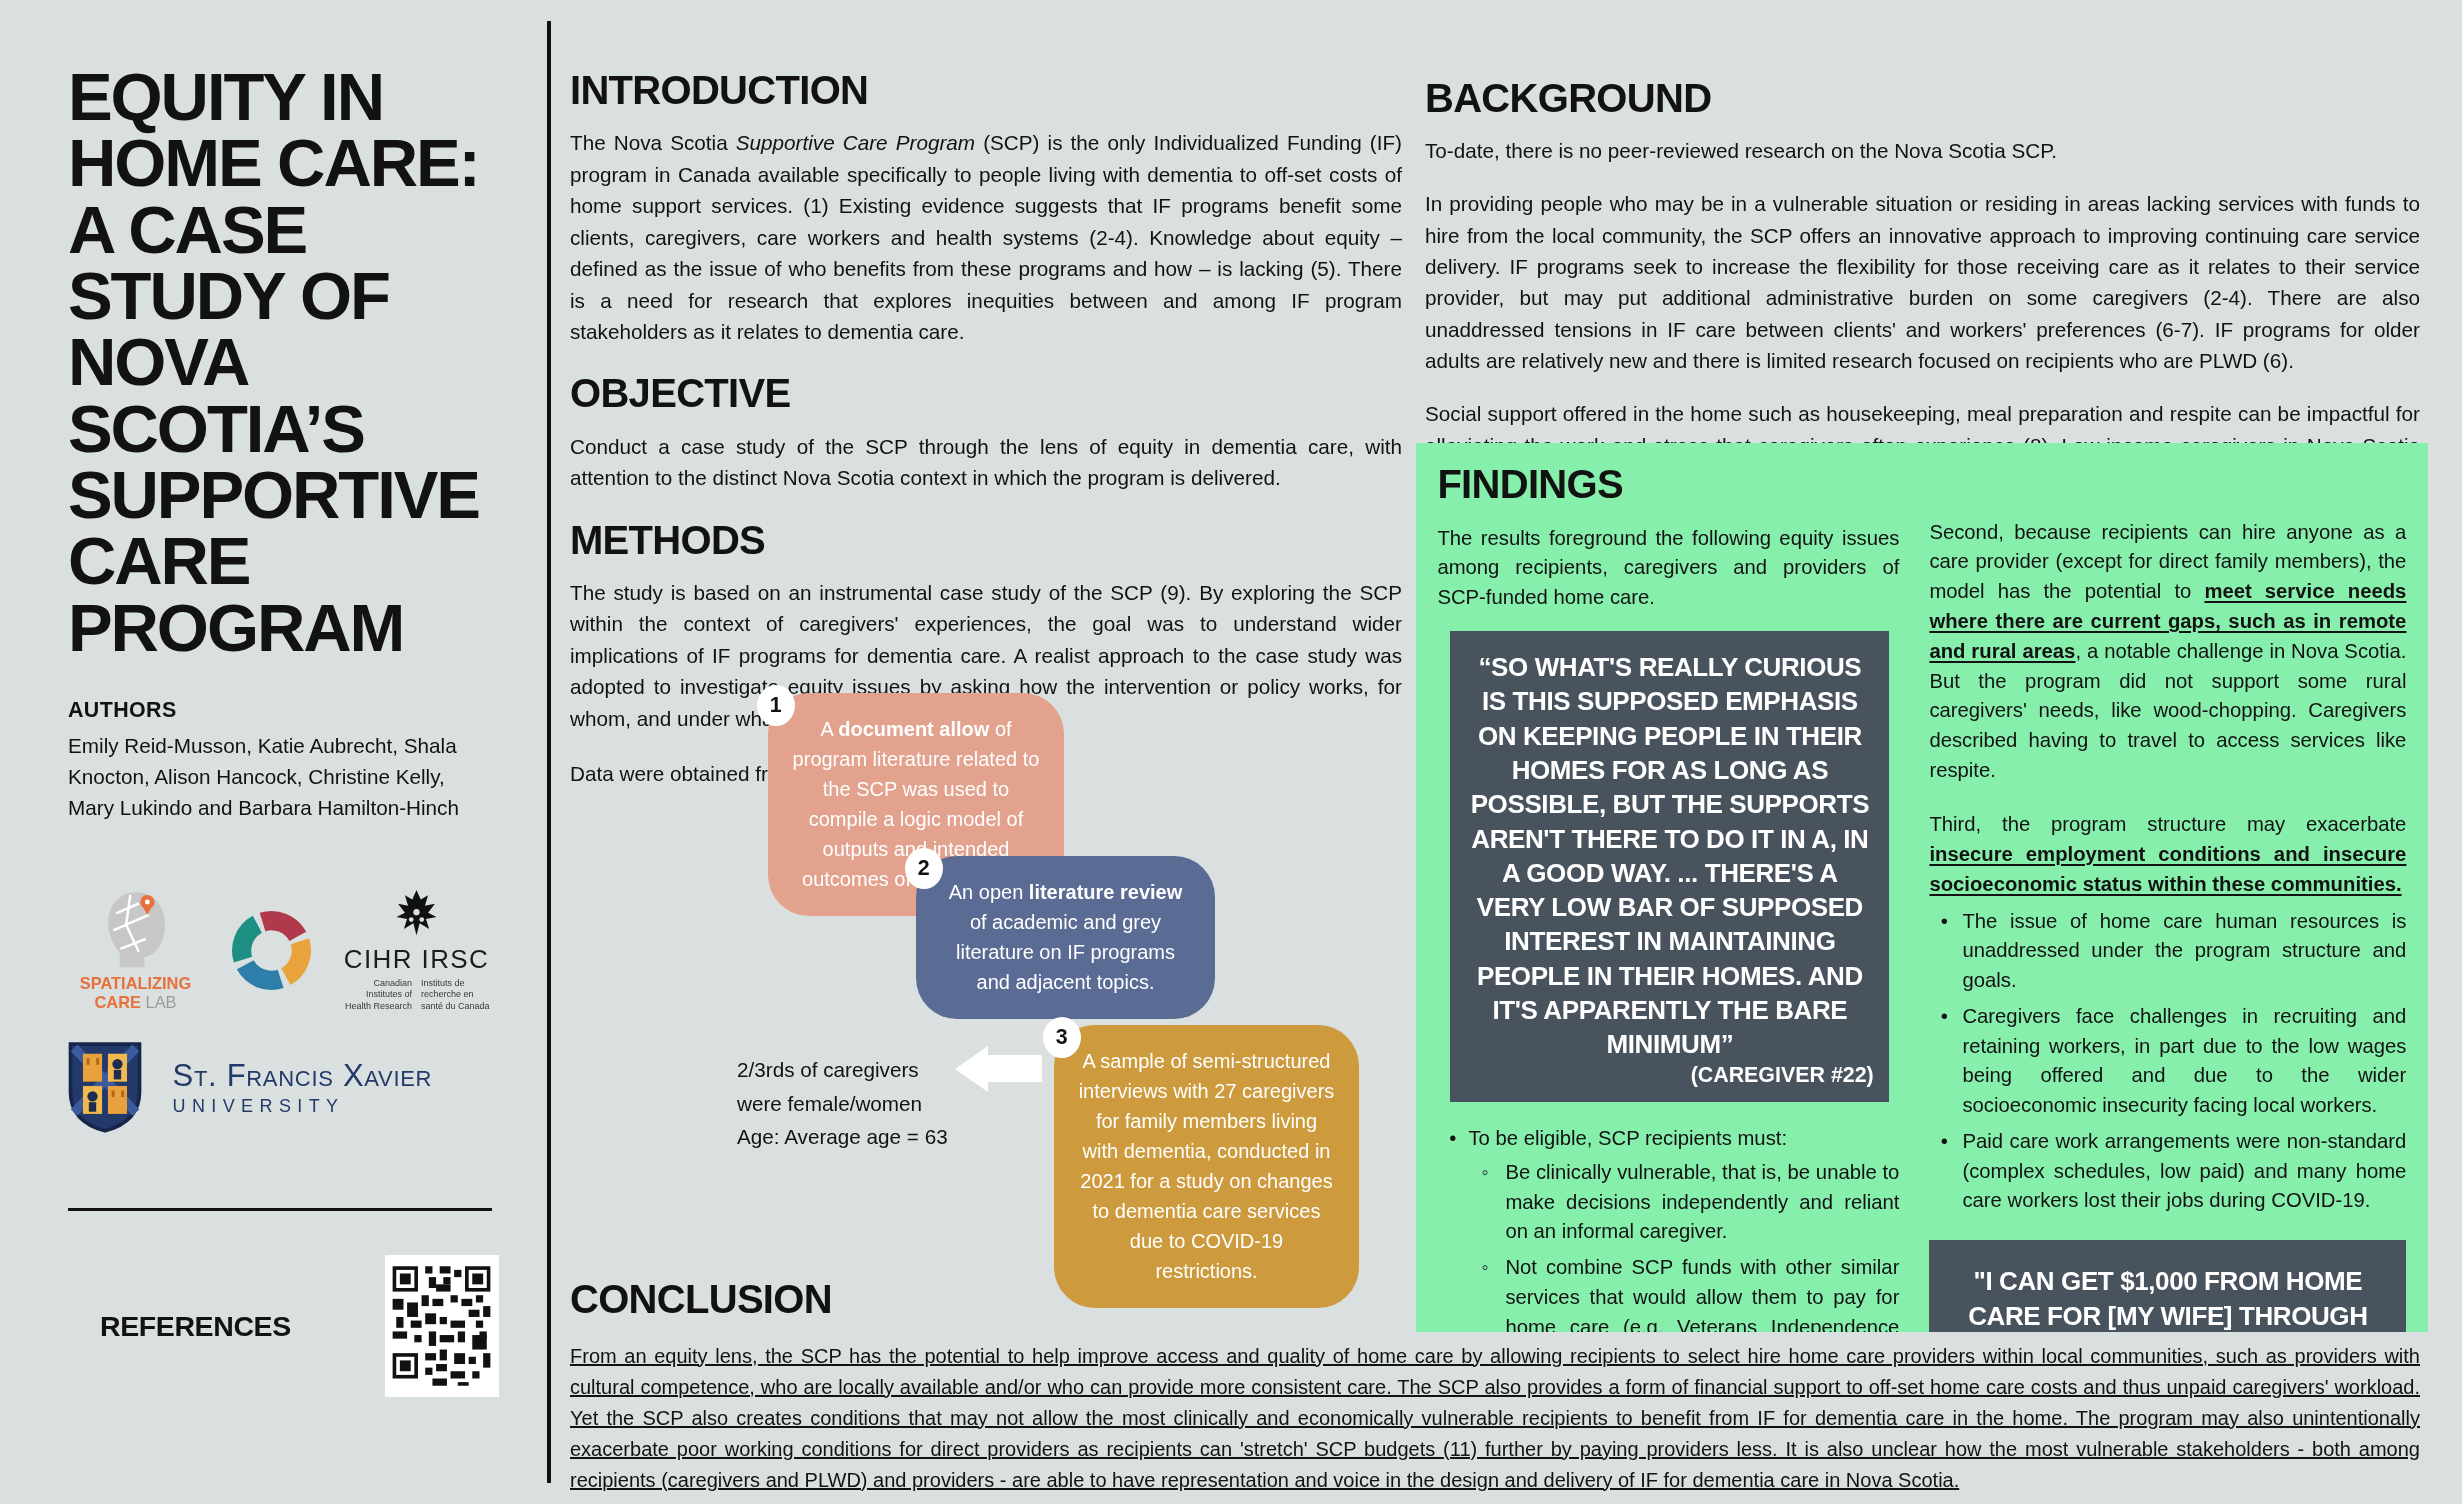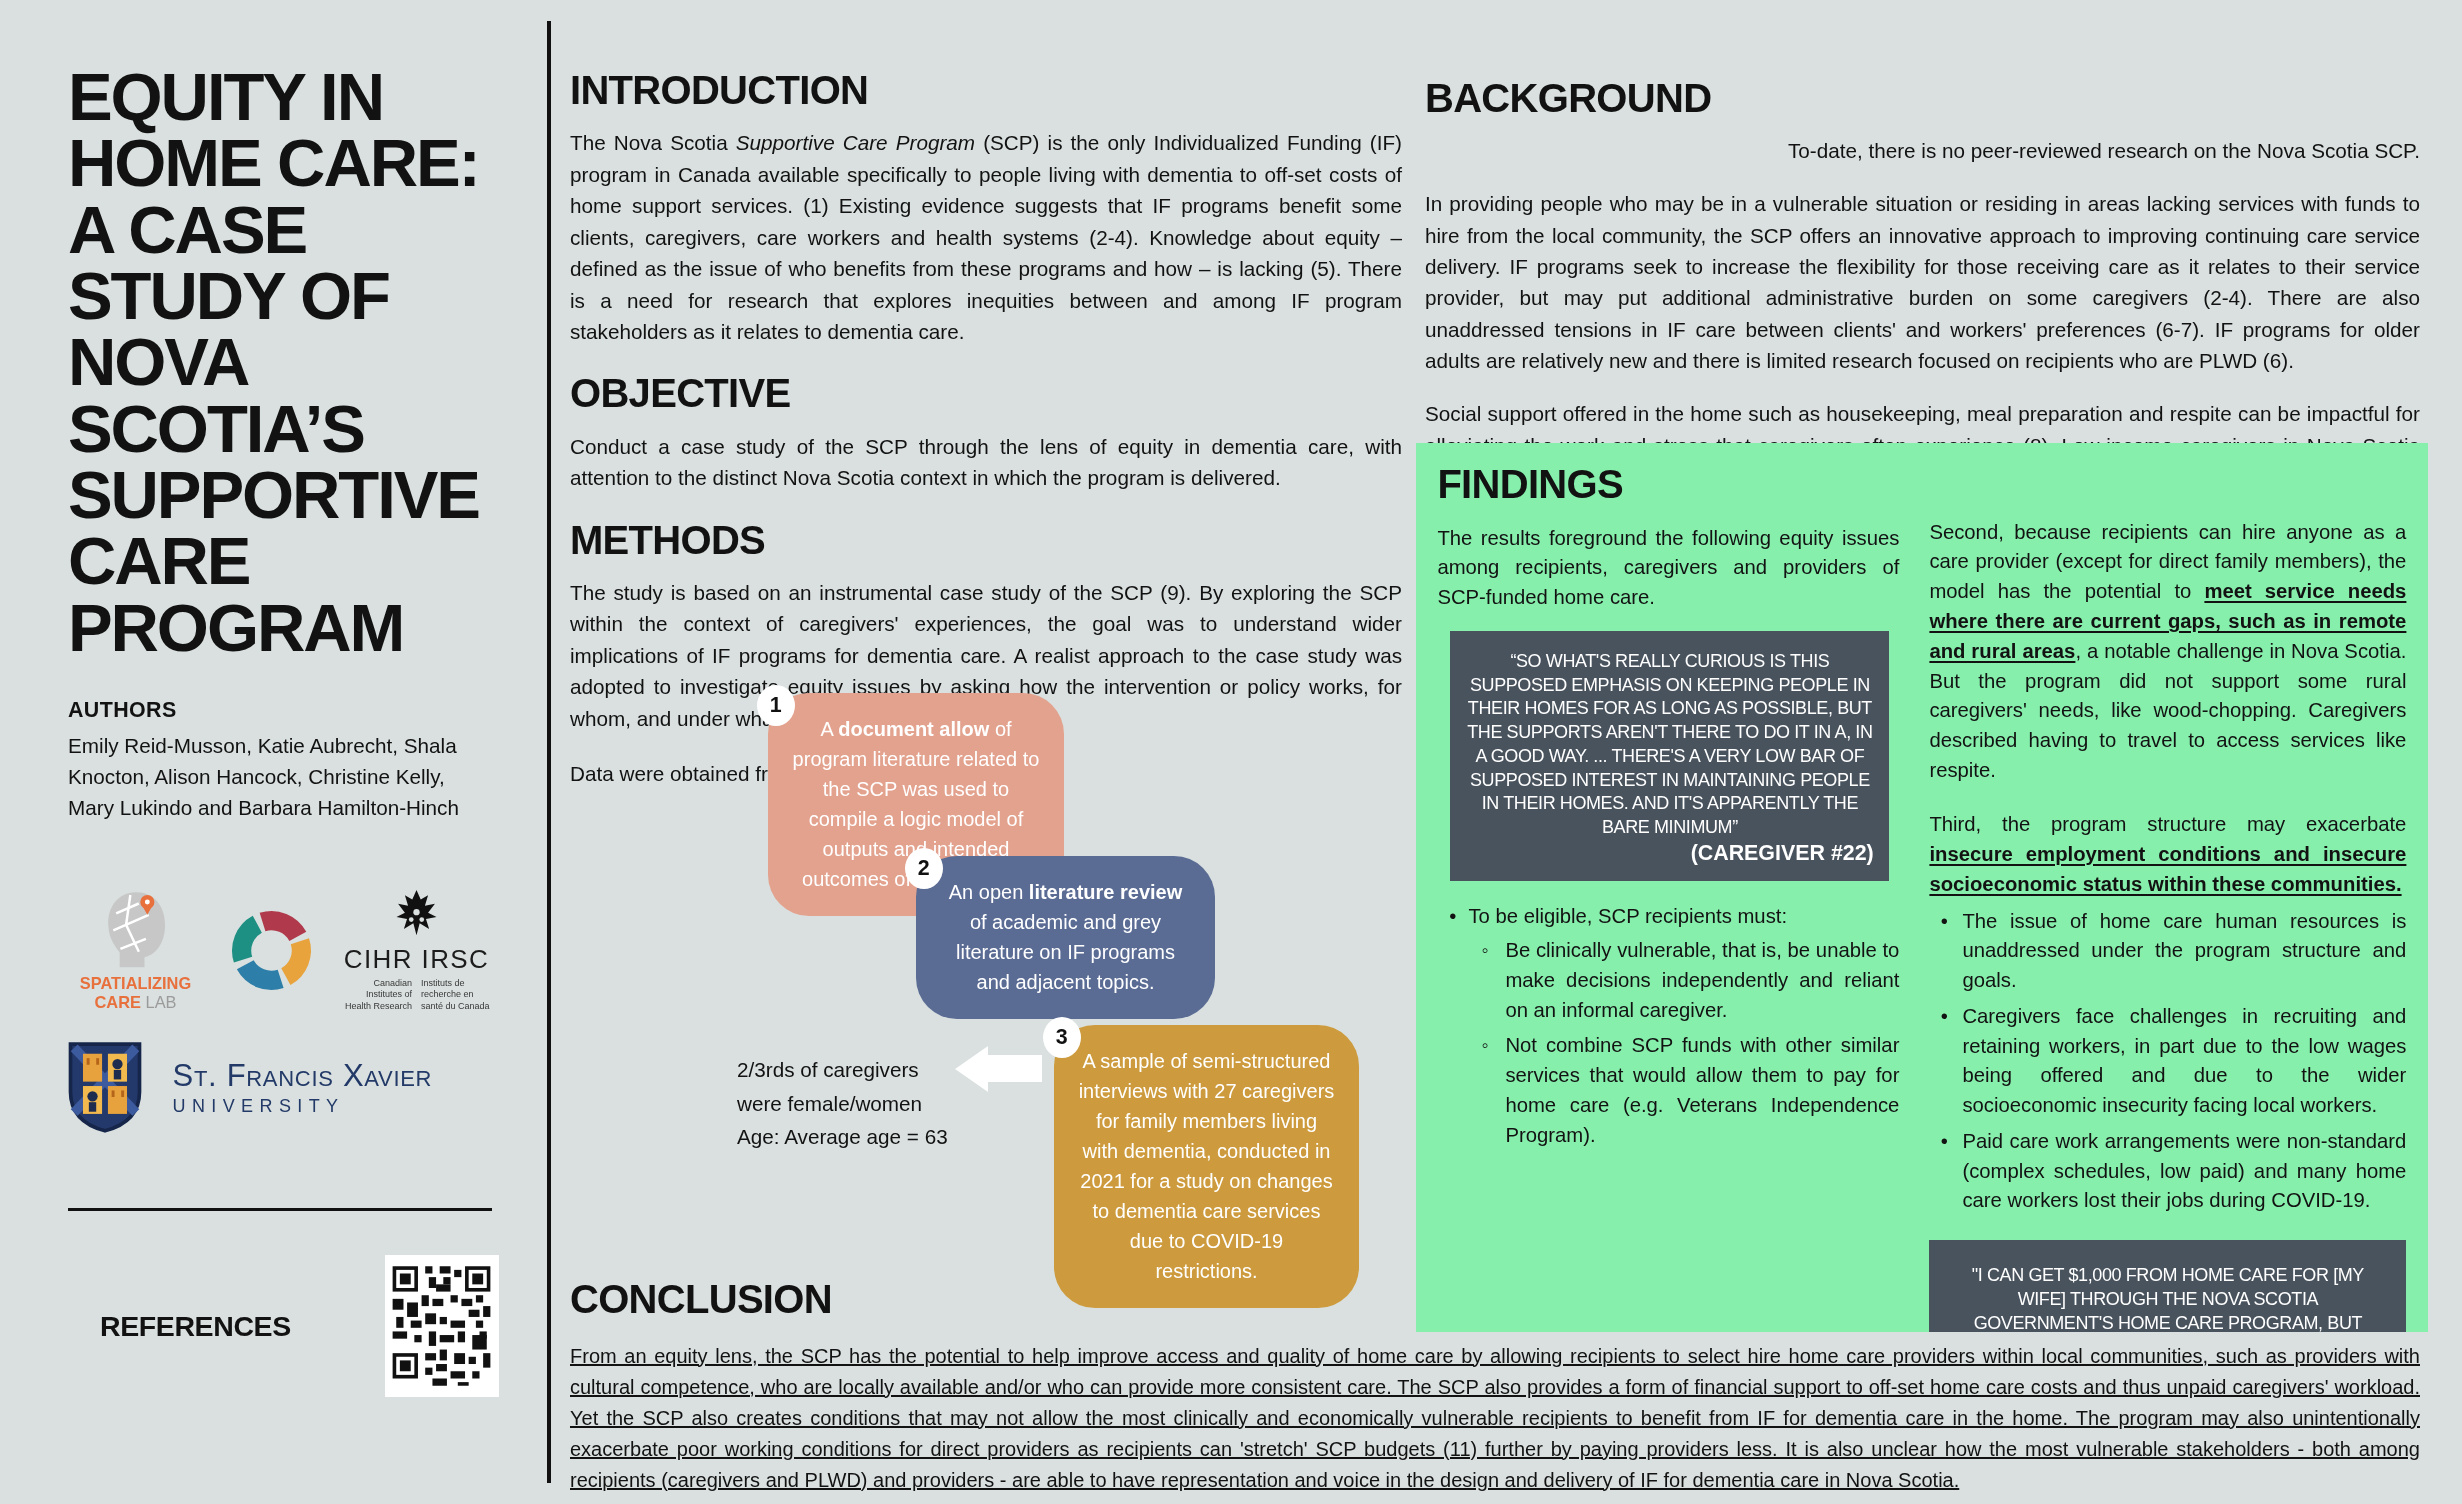--- a/index.html
+++ b/index.html
@@ -77,21 +77,21 @@
   .findings-panel { position:absolute; left:1416px; top:443px; width:1012px; height:889px;
                     background:#86efac; padding:18.5px 21.4px 13px 21.4px; overflow:hidden; }
   .fp-grid { display:flex; gap:30px; }
   .fp-left { width:462px; }
   .fp-right { width:477px; padding-top:56px; }
   .fp-left .h1 { margin-bottom:17px; }
   .fp-txt { font-size:20.3px; line-height:1.47; text-align:justify; }
   .fp-txt + .fp-txt { margin-top:24px; }
 
   .quote-card { background:#49535e; color:#fff; padding:18.5px 15.7px 14.2px 15.7px; margin:18.5px 10px 21.4px 13px; }
-  .quote-card .q { font-weight:400; font-size:18px; line-height:1.32; text-align:center;
+  .quote-card .q { font-weight:700; font-size:26px; line-height:1.32; text-align:center;
                    text-transform:uppercase; letter-spacing:-0.4px; }
   .quote-card .attr { font-weight:700; font-size:21.4px; text-align:right; margin-top:1.4px; }
   .quote-2 { margin:24px 0 0 0; padding:24px 20px 17px 20px; }
 
   .li-lead { display:flex; margin-top:8.5px; font-size:20.3px; line-height:1.47; }
   .li-lead .mk { width:31px; text-align:center; flex:0 0 31px; }
   ul.l2 { list-style:none; margin-top:4.3px; }
   ul.l2 li { position:relative; padding-left:68px; font-size:20.3px; line-height:1.47;
              text-align:justify; margin-bottom:5.7px; }
   ul.l2 li::before { content:"◦"; position:absolute; left:44px; top:0; }
@@ -290,21 +290,21 @@
     <div class="arrow-head"></div>
     <div class="arrow-shaft"></div>
   </div>
   <div class="sample-caption">
     <div>2/3rds of caregivers were female/women</div>
     <div>Age: Average age = 63</div>
   </div>
 
   <div class="rightcol">
     <div class="h1">BACKGROUND</div>
-    <p class="body-txt" style="text-align:right;">To-date, there is no peer-reviewed research on the Nova Scotia SCP.</p>
+    <p class="body-txt" style="text-align:left;">To-date, there is no peer-reviewed research on the Nova Scotia SCP.</p>
     <p class="body-txt">In providing people who may be in a vulnerable situation or residing in areas lacking services with funds to hire from the local community, the SCP offers an innovative approach to improving continuing care service delivery. IF programs seek to increase the flexibility for those receiving care as it relates to their service provider, but may put additional administrative burden on some caregivers (2-4). There are also unaddressed tensions in IF care between clients' and workers' preferences (6-7). IF programs for older adults are relatively new and there is limited research focused on recipients who are PLWD (6).</p>
     <p class="body-txt">Social support offered in the home such as housekeeping, meal preparation and respite can be impactful for alleviating the work and stress that caregivers often experience (8). Low-income caregivers in Nova Scotia who are caring for someone with a disability or impairment at home may also be eligible for financial support through the Nova Scotia Caregiver Benefit.</p>
   </div>
 
   <div class="findings-panel">
     <div class="fp-grid">
 
       <div class="fp-left">
         <div class="h1">FINDINGS</div>
         <p class="fp-txt">The results foreground the following equity issues among recipients, caregivers and providers of SCP-funded home care.</p>

